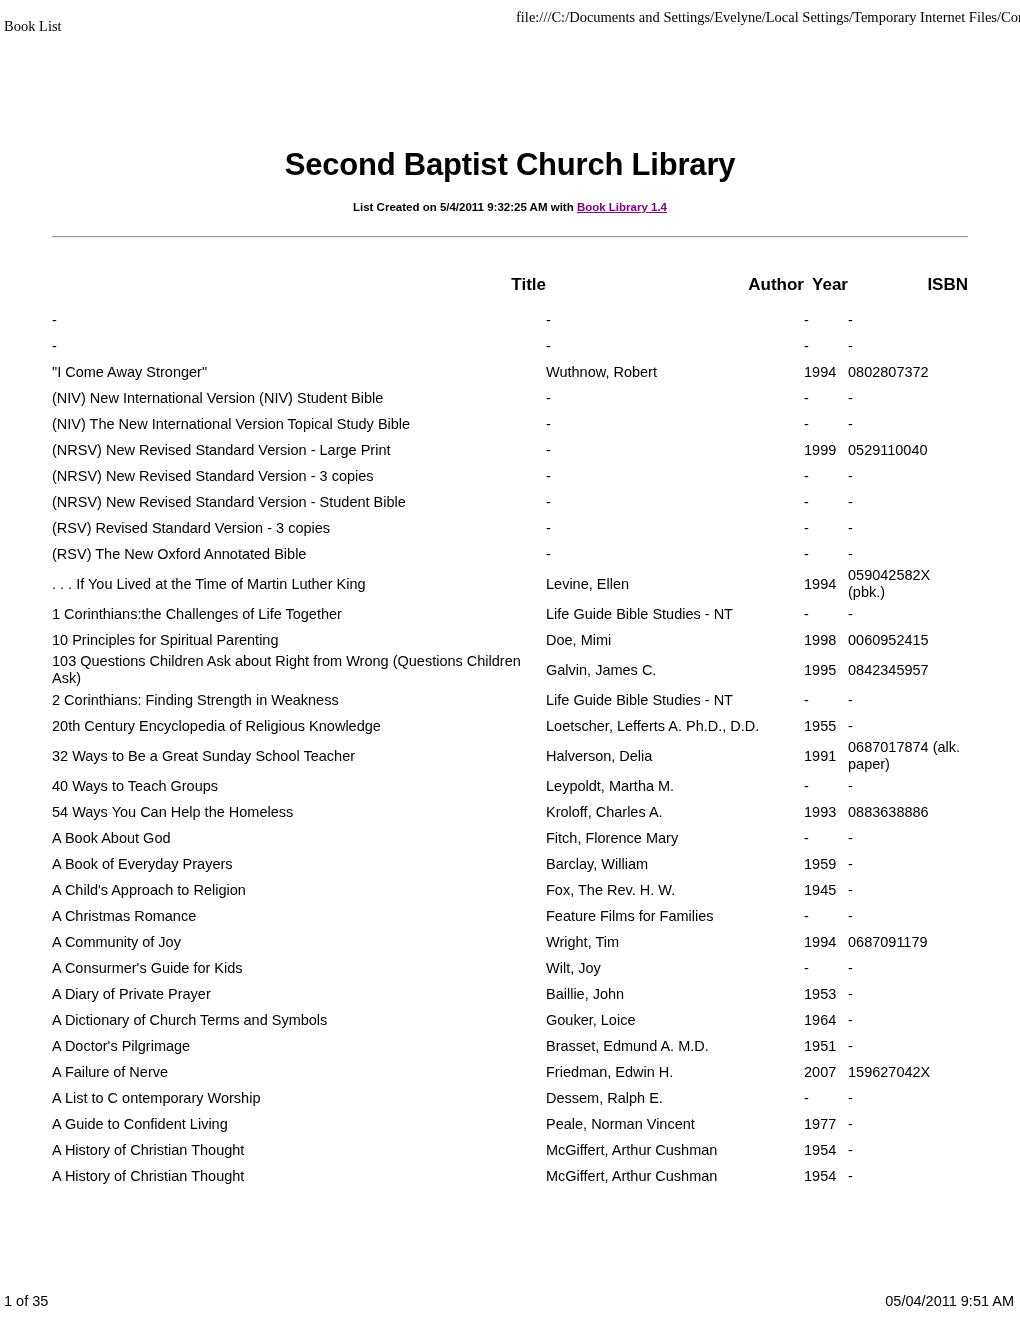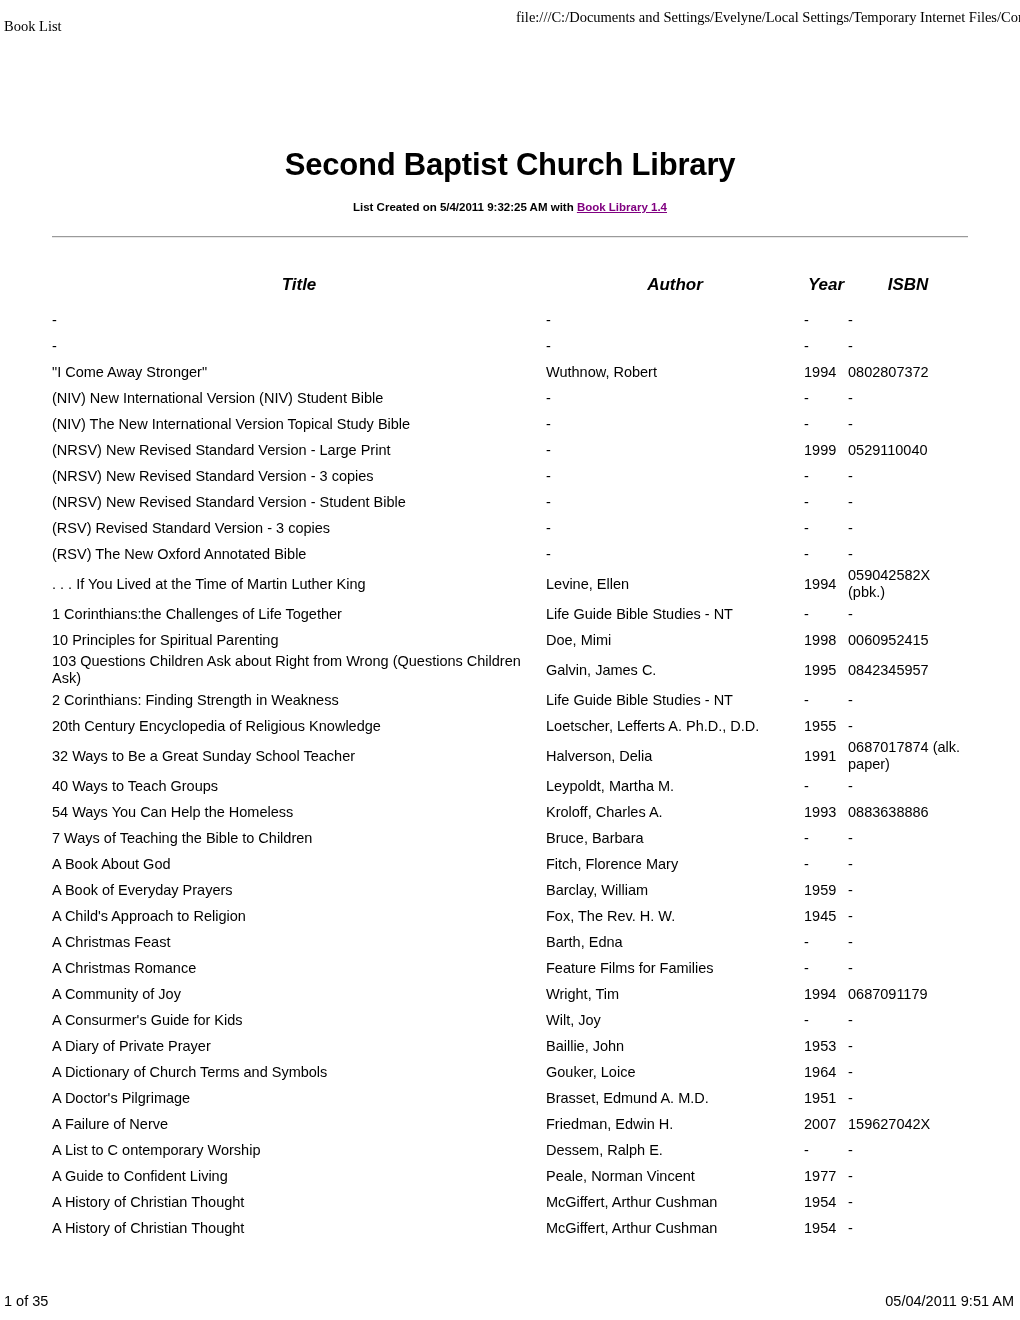--- a/index.html
+++ b/index.html
@@ -99,27 +99,26 @@
   .book-table {
     position: absolute;
     top: 276px;
     left: 52px;
     width: 916px;
     border-collapse: collapse;
     font-size: 14.5px;
     line-height: 17px;
   }
   .book-table th {
-    text-align: center;
+    text-align: right;
     font-size: 17px;
     font-weight: bold;
     padding: 0 0 14px 0;
     vertical-align: bottom;
     white-space: nowrap;
-    font-style: italic;
   }
   .book-table td {
     vertical-align: middle;
     padding: 0;
     height: 26px;
     color: #000;
   }
   .col-title   { width: 494px; }
   .col-author  { width: 258px; }
   .col-year    { width: 44px;  }
@@ -297,47 +296,35 @@
           <td class="c-year">-</td>
           <td class="c-isbn">-</td>
         </tr>
         <tr>
           <td class="c-title">54 Ways You Can Help the Homeless</td>
           <td class="c-author">Kroloff, Charles A.</td>
           <td class="c-year">1993</td>
           <td class="c-isbn">0883638886</td>
         </tr>
         <tr>
-          <td class="c-title">7 Ways of Teaching the Bible to Children</td>
-          <td class="c-author">Bruce, Barbara</td>
-          <td class="c-year">-</td>
-          <td class="c-isbn">-</td>
-        </tr>
-        <tr>
           <td class="c-title">A Book About God</td>
           <td class="c-author">Fitch, Florence Mary</td>
           <td class="c-year">-</td>
           <td class="c-isbn">-</td>
         </tr>
         <tr>
           <td class="c-title">A Book of Everyday Prayers</td>
           <td class="c-author">Barclay, William</td>
           <td class="c-year">1959</td>
           <td class="c-isbn">-</td>
         </tr>
         <tr>
           <td class="c-title">A Child's Approach to Religion</td>
           <td class="c-author">Fox, The Rev. H. W.</td>
           <td class="c-year">1945</td>
-          <td class="c-isbn">-</td>
-        </tr>
-        <tr>
-          <td class="c-title">A Christmas Feast</td>
-          <td class="c-author">Barth, Edna</td>
-          <td class="c-year">-</td>
           <td class="c-isbn">-</td>
         </tr>
         <tr>
           <td class="c-title">A Christmas Romance</td>
           <td class="c-author">Feature Films for Families</td>
           <td class="c-year">-</td>
           <td class="c-isbn">-</td>
         </tr>
         <tr>
           <td class="c-title">A Community of Joy</td>

